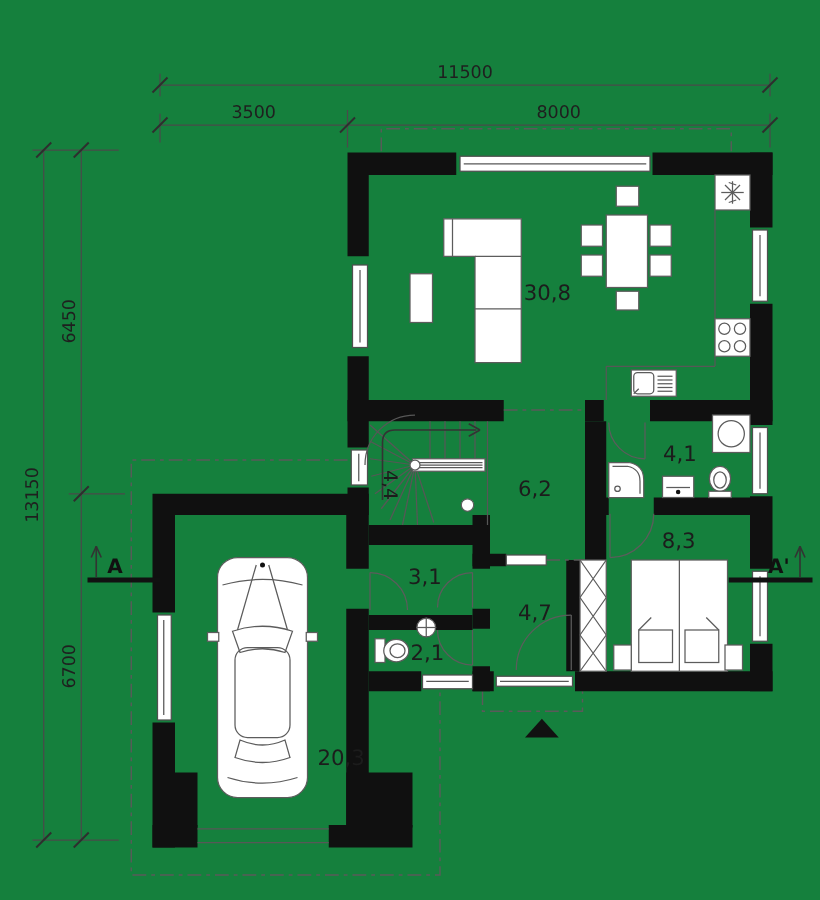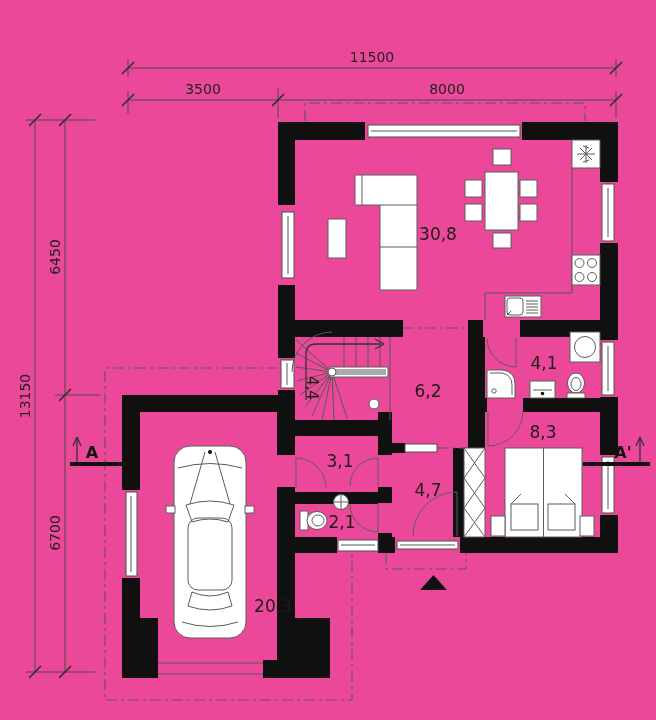--- a/index.html
+++ b/index.html
@@ -1,16 +1,16 @@
 <!DOCTYPE html>
 <html><head>
 <meta charset="utf-8">
 <style>
   html,body{margin:0;padding:0;background:#ffffff;}
-  .canvas{position:relative;width:656px;height:720px;background:#ec4899;overflow:hidden;
+  .canvas{position:relative;width:656px;height:720px;background:#15803d;overflow:hidden;
           font-family:"DejaVu Sans",sans-serif;}
   svg{position:absolute;left:0;top:0;}
   .wall{fill:#101010;stroke:none;}
   .ln{fill:none;stroke:#575757;stroke-width:1;}
   .dash{fill:none;stroke:#5a5a5a;stroke-width:1.1;stroke-dasharray:11 4 3 4;}
   .dim{stroke:#4a4a4a;stroke-width:1;fill:none;}
   .tick{stroke:#2e2e2e;stroke-width:1.6;}
   .dimtext{font-family:"DejaVu Sans",sans-serif;font-size:14px;fill:#1f1f1f;text-anchor:middle;}
   .room{font-family:"DejaVu Sans",sans-serif;font-size:17px;fill:#1c1c1c;text-anchor:middle;}
   .rooms{font-family:"DejaVu Sans",sans-serif;font-size:15px;fill:#1c1c1c;text-anchor:middle;}

